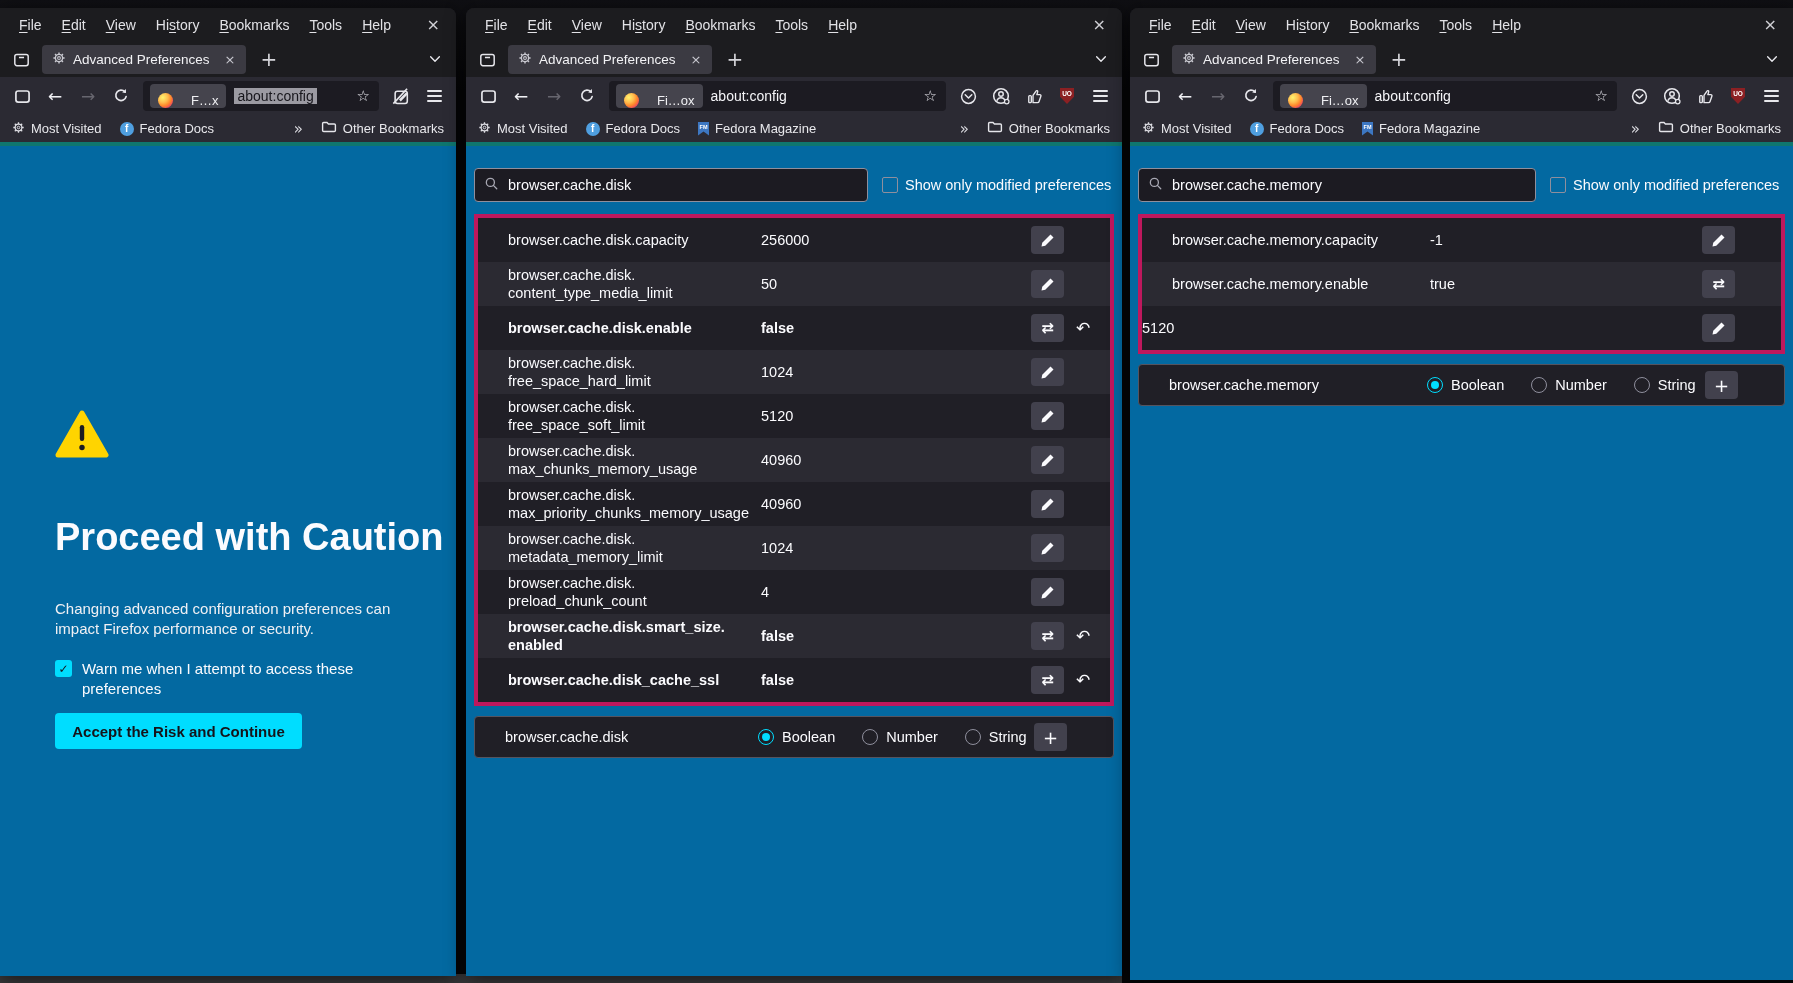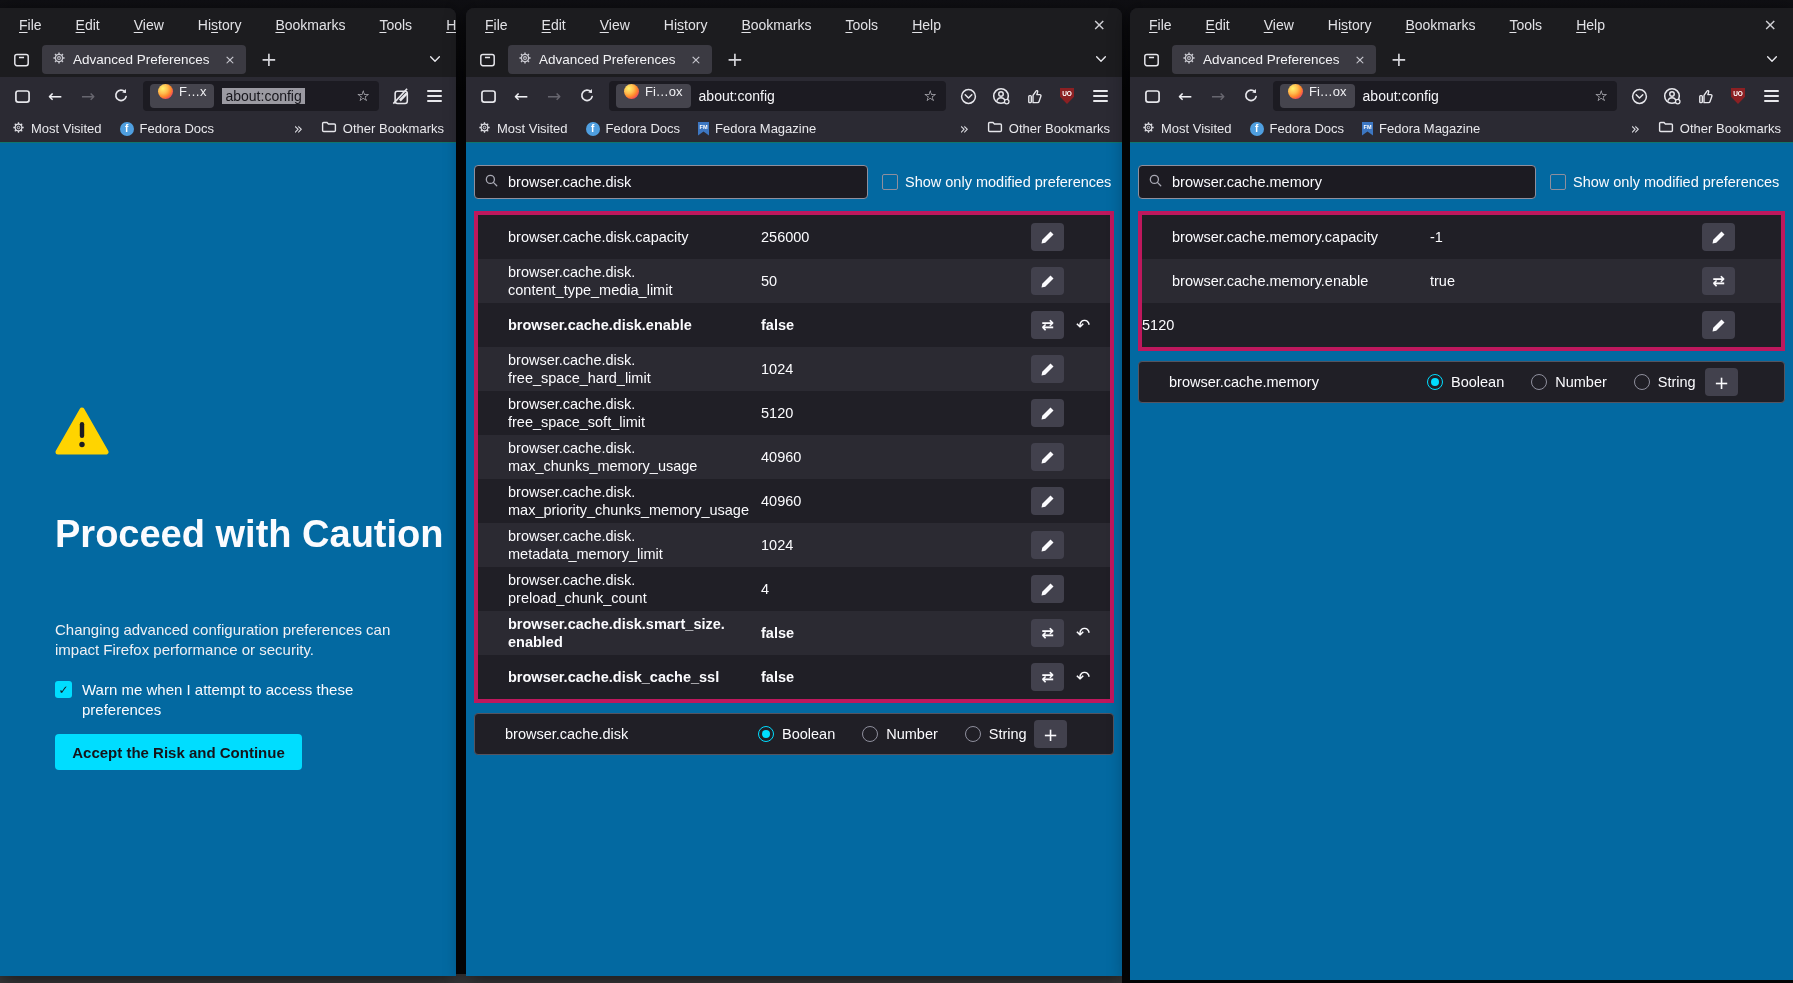--- a/index.html
+++ b/index.html
@@ -7,65 +7,65 @@
        font-family:"Liberation Sans",sans-serif;color:#fbfbfe;
        background:linear-gradient(#101014,#060608 90px);}
   .g{font-family:"DejaVu Sans",sans-serif;}
   #bottom-strip{position:absolute;left:0;top:974px;width:1122px;height:9px;background:#3a3a3c;}
   .win{position:absolute;top:8px;display:flex;flex-direction:column;background:#1c1b22;
        box-shadow:0 4px 20px rgba(0,0,0,.6);overflow:hidden;}
   #win-left{left:0;width:456px;height:968px;border-radius:0 8px 0 0;}
   #win-middle{left:466px;width:656px;height:968px;border-radius:8px 8px 0 0;}
   #win-right{left:1130px;width:663px;height:972px;border-radius:8px 0 0 0;}
 
-  .menubar{height:33px;flex:none;display:flex;align-items:center;background:#1c1c1f;padding:0 10px;gap:16px;}
+  .menubar{height:33px;flex:none;display:flex;align-items:center;background:#1c1c1f;padding:0 10px;gap:2px;}
   .mitem{padding:3px 9px;font-size:14px;color:#e2e2e6;}
   .accel{text-decoration:underline;text-underline-offset:2px;}
   .sp{flex:1;}
   .close-x{color:#d0d0d5;font-size:16px;padding:0 6px;line-height:1;}
 
   .tabbar{height:36px;flex:none;display:flex;align-items:center;background:#1c1c1f;padding:0 8px;gap:8px;}
   .tbicon{width:26px;height:26px;display:flex;align-items:center;justify-content:center;border-radius:4px;}
   .tab{height:29px;background:#3b3a42;border-radius:4px;display:flex;align-items:center;gap:7px;
        padding:0 10px;font-size:13.5px;color:#f2f2f5;}
   .tab .tclose{font-size:13px;color:#c9c9d0;padding-left:8px;}
   .newtab{font-size:20px;color:#d5d5da;padding:0 7px;line-height:1;}
 
   .navbar{height:38px;flex:none;display:flex;align-items:center;background:#2b2a33;padding:0 8px;gap:5px;}
   .nbtn{min-width:28px;height:30px;display:flex;align-items:center;justify-content:center;border-radius:4px;
         font-size:17px;color:#f0f0f4;}
   .nbtn.dis{color:#67666f;}
   .urlbar{flex:1;height:30px;background:#1c1b22;border-radius:4px;display:flex;align-items:center;
           padding:0 7px;gap:8px;min-width:0;margin:0 3px;}
-  .chip{height:24px;background:#45444d;border-radius:4px;display:flex;align-items:flex-start;gap:6px;
+  .chip{height:24px;background:#45444d;border-radius:4px;display:flex;align-items:flex-end;gap:18px;
         padding:0 8px;font-size:13px;color:#f0f0f3;flex:none;}
   .fxlogo{width:15px;height:15px;border-radius:50%;flex:none;
           background:radial-gradient(circle at 32% 30%,#fff36e 0%,#ffbd4f 34%,#ff8a2b 56%,#f0475c 78%,#b5007f 100%);}
   .url{font-size:14px;color:#f5f5f8;white-space:nowrap;overflow:hidden;flex:1;}
   .url .selmark{background:#9b9aa2;color:#17161c;padding:1px 3px;}
   .starbtn{font-size:15px;color:#e0e0e6;flex:none;padding:0 2px;}
   .hamb{display:flex;flex-direction:column;gap:3px;}
   .hamb i{display:block;width:15px;height:1.8px;background:#e8e8ec;border-radius:1px;}
 
   .bmbar{height:27px;flex:none;display:flex;align-items:center;gap:18px;padding:0 12px;
-         background:#2b2a33;font-size:13px;color:#e8e8ec;border-bottom:1px solid #0f766e;}
+         background:#2b2a33;font-size:13px;color:#e8e8ec;border-bottom:4px solid #0f766e;}
   .bmitem{display:flex;align-items:center;gap:6px;white-space:nowrap;}
   .fdocs{width:14px;height:14px;border-radius:50%;background:#4f9fe0;color:#fff;font-size:10px;font-weight:bold;
          display:flex;align-items:center;justify-content:center;flex:none;}
   .fmag{width:11px;height:14px;background:#3d77c2;color:#fff;font-size:5.5px;font-weight:bold;text-align:center;
         padding-top:2px;box-sizing:border-box;flex:none;
         clip-path:polygon(0 0,100% 0,100% 100%,50% 72%,0 100%);}
   .ovfl{font-size:15px;color:#dcdce2;}
 
   .content{flex:1;background:#0369a1;position:relative;overflow:hidden;}
 
   
   .warn{padding:264px 0 0 55px;}
   .wheading{font-size:38px;font-weight:700;margin:54px 0 0 0;color:#fbfbfe;}
-  .wbody{width:336px;font-size:15px;line-height:20px;margin-top:64px;color:#f0f0f4;}
+  .wbody{width:336px;font-size:15px;line-height:20px;margin-top:40px;color:#f0f0f4;}
   .wcheckrow{display:flex;gap:10px;margin-top:20px;align-items:flex-start;width:300px;}
   .ckb{width:17px;height:17px;background:#00ddff;border-radius:3px;color:#15141a;font-size:12px;font-weight:700;
        display:flex;align-items:center;justify-content:center;flex:none;margin-top:1px;}
   .cklabel{font-size:15px;line-height:20px;}
   .wbtn{margin-top:14px;width:247px;height:36px;background:#00ddff;color:#15141a;font-weight:700;font-size:15px;
         border:none;border-radius:4px;display:flex;align-items:center;justify-content:center;}
 
   
   .cfgtop{display:flex;align-items:center;margin:22px 8px 0 8px;gap:14px;}
   .search{width:394px;height:34px;border:1px solid #8f8f9d;border-radius:4px;display:flex;align-items:center;

